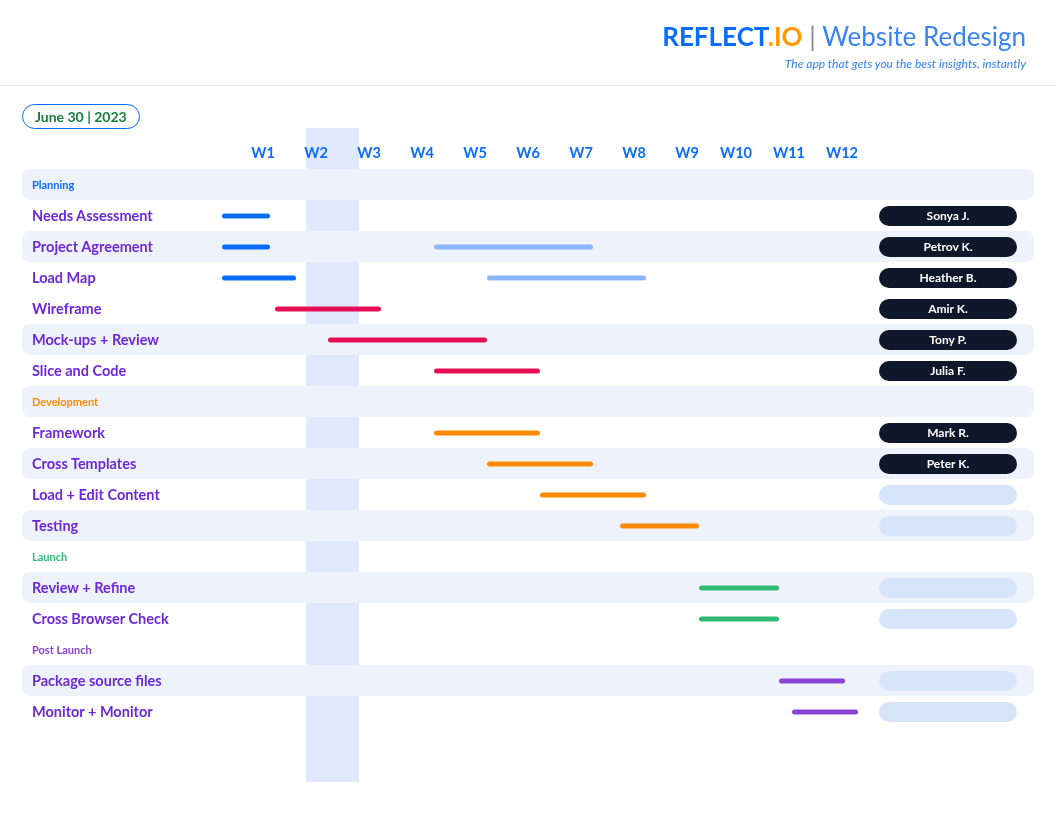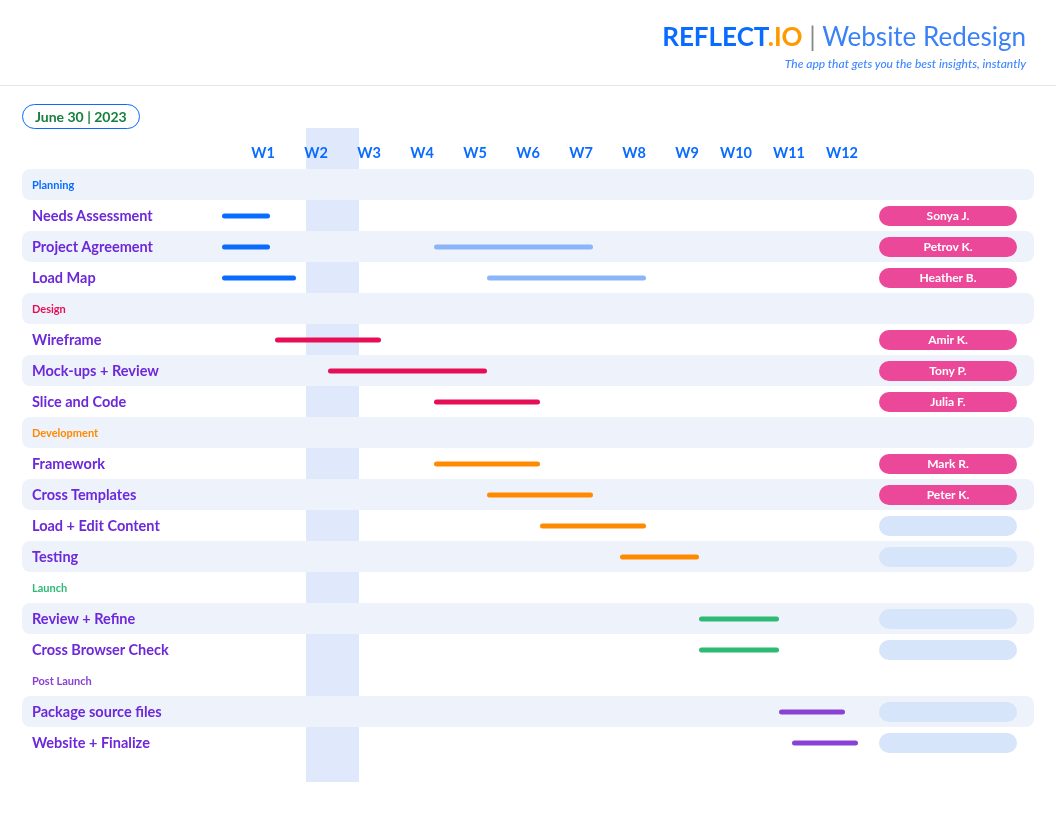--- a/index.html
+++ b/index.html
@@ -102,21 +102,21 @@
     font-size: 12px;
     border-radius: 12px;
     height: 20px;
     width: 138px;
     display: flex;
     align-items: center;
     justify-content: center;
     position: relative;
     z-index: 2;
   }
-  .pill.filled { background: #ec4899; }
+  .pill.filled { background: #0f172a; }
   .pill.empty  { background: #d7e5fb; }
 
   
   .current-col {
     position: absolute;
     background: #dfe9fb;
     top: 42px;
     bottom: 0;
     z-index: 0;
     pointer-events: none;
@@ -189,26 +189,20 @@
         <div class="label">Load Map</div>
         <div class="bar-cell">
           <div class="bar" style="left:0px;width:74.19999999999999px;background:#0a6cff"></div>
           <div class="bar" style="left:265px;width:159px;background:#8ab6f9"></div>
         </div>
         <div></div>
         <div class="assignee">
           <div class="pill filled">Heather B.</div>
         </div>
       </div>
-      <div class="row shaded">
-        <div class="label section-label" style="color:#e60f55">Design</div>
-        <div class="bar-cell"></div>
-        <div></div>
-        <div></div>
-      </div>
       <div class="row ">
         <div class="label">Wireframe</div>
         <div class="bar-cell">
           <div class="bar" style="left:53px;width:106px;background:#e60f55"></div>
         </div>
         <div></div>
         <div class="assignee">
           <div class="pill filled">Amir K.</div>
         </div>
       </div>
@@ -314,21 +308,21 @@
         <div class="label">Package source files</div>
         <div class="bar-cell">
           <div class="bar" style="left:556.5px;width:66.25px;background:#8a42d6"></div>
         </div>
         <div></div>
         <div class="assignee">
           <div class="pill empty"></div>
         </div>
       </div>
       <div class="row ">
-        <div class="label">Website + Finalize</div>
+        <div class="label">Monitor + Monitor</div>
         <div class="bar-cell">
           <div class="bar" style="left:569.75px;width:66.25px;background:#8a42d6"></div>
         </div>
         <div></div>
         <div class="assignee">
           <div class="pill empty"></div>
         </div>
       </div>
     </div>
 </div>

